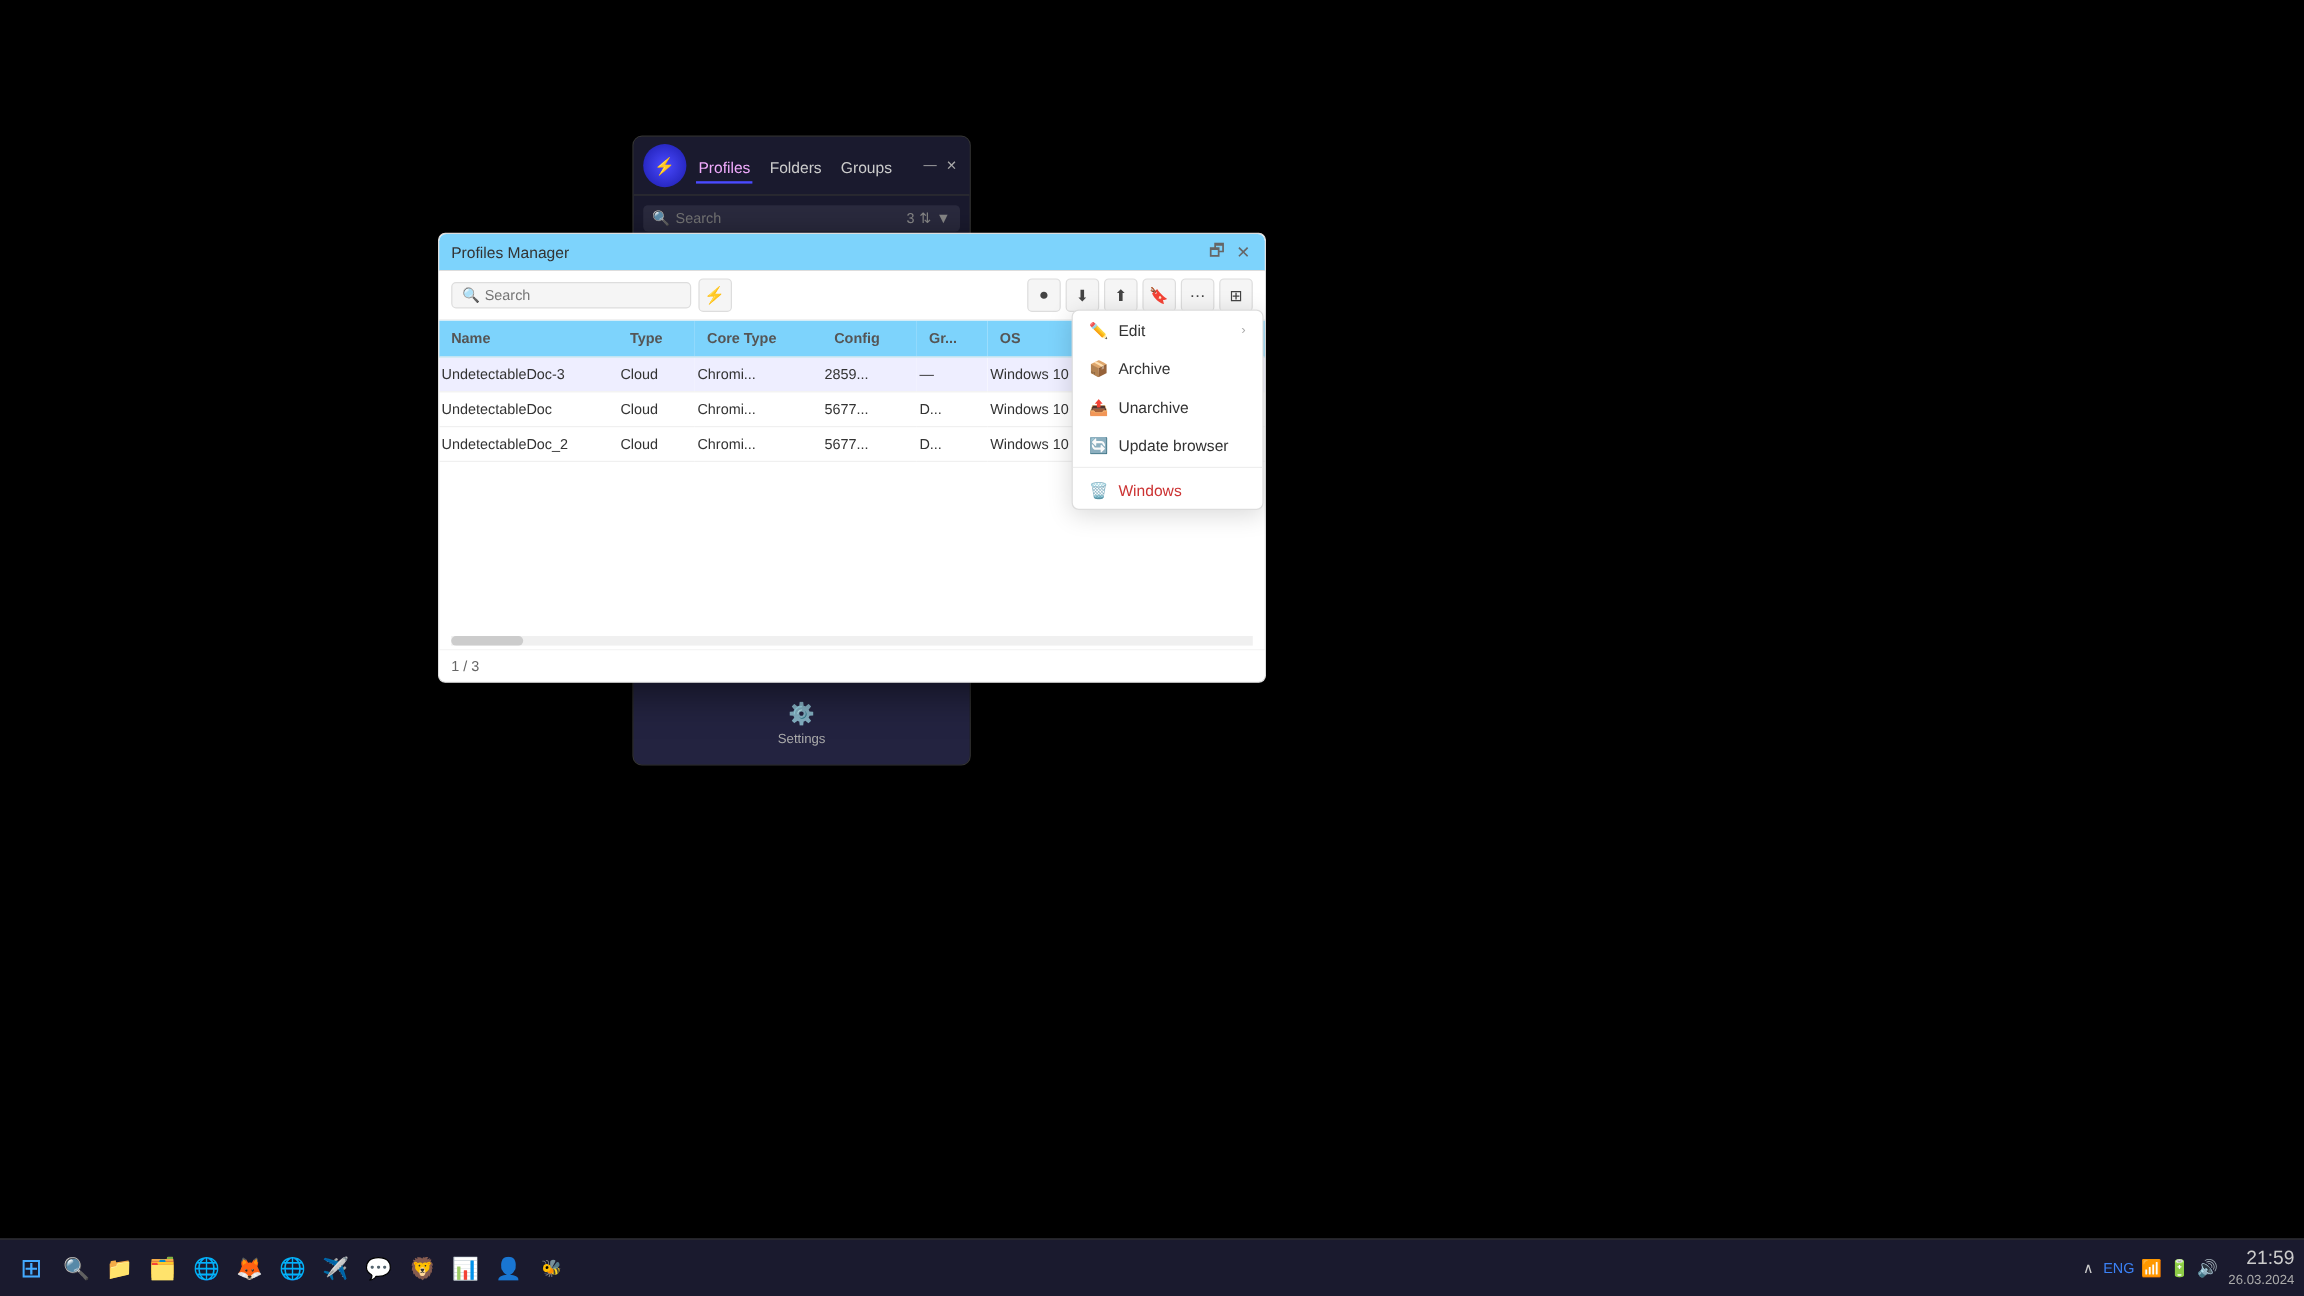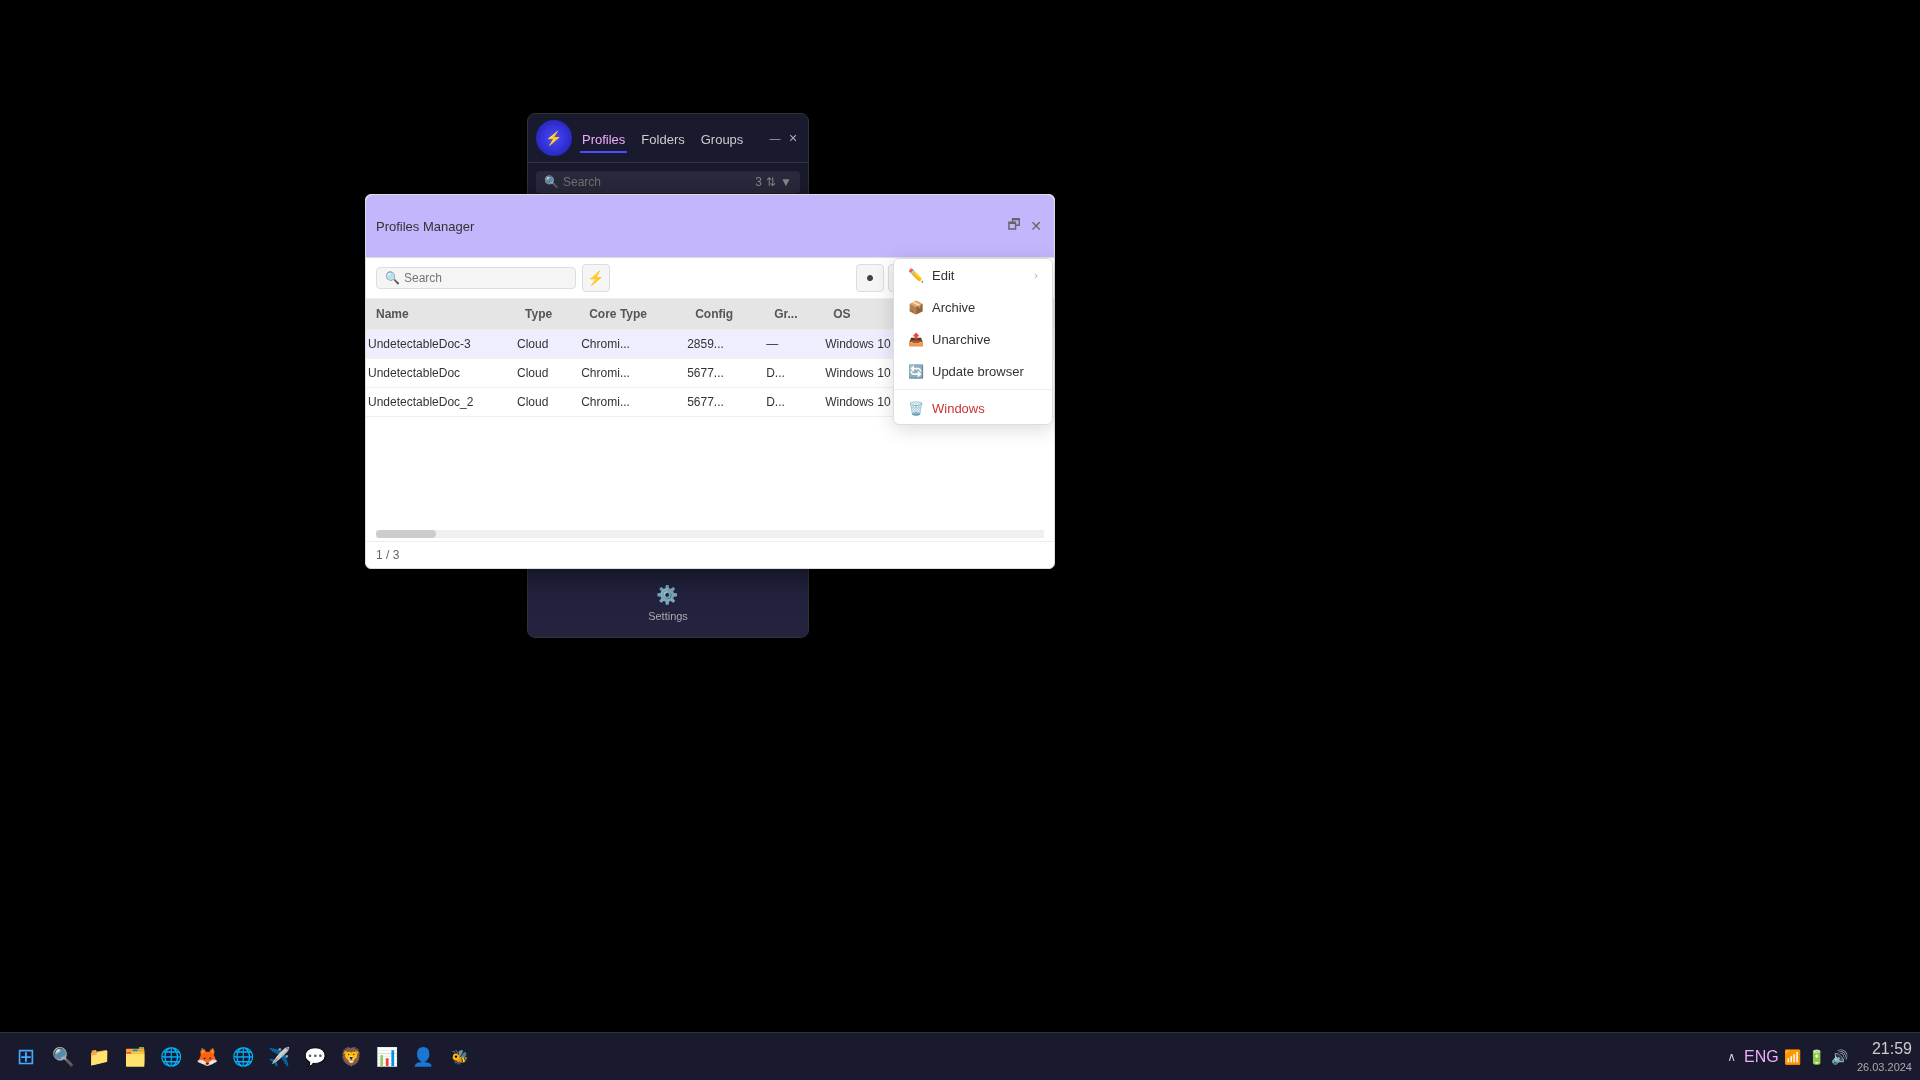--- a/index.html
+++ b/index.html
@@ -128,22 +128,22 @@
       height: 375px;
       background: #fff;
       border-radius: 6px;
       box-shadow: 0 8px 32px rgba(0,0,0,0.5);
       border: 1px solid #ddd;
       overflow: visible;
     }
     .main-titlebar {
       display: flex;
       align-items: center;
-      padding: 23px 10px;
-      background: #c4b5fd;
+      padding: 7px 10px;
+      background: #7dd3fc;
       border-bottom: 1px solid #ddd;
       border-radius: 6px 6px 0 0;
     }
     .main-title {
       font-size: 13px;
       color: #333;
       font-weight: 500;
       flex: 1;
     }
     .main-win-controls {
@@ -222,21 +222,21 @@
       font-size: 13px;
     }
 
     
     .profiles-table {
       width: 100%;
       border-collapse: collapse;
       font-size: 12px;
     }
     .profiles-table th {
-      background: #e5e5e5;
+      background: #7dd3fc;
       border-bottom: 1px solid #eee;
       padding: 8px 10px;
       text-align: left;
       color: #555;
       font-weight: 600;
       font-size: 12px;
       white-space: nowrap;
     }
     .profiles-table td {
       padding: 7px 2px;
@@ -570,21 +570,21 @@
   <div class="taskbar-icon">
     <span>👤</span>
   </div>
   <div class="taskbar-icon">
     <span style="font-size:14px; color:#FFD700;">🐝</span>
   </div>
 
   <div class="taskbar-right">
     <span style="font-size:12px;">∧</span>
     <div class="taskbar-sys-icons">
-      <span style="font-size:16px; color:#f0abfc;text-align:right;">ENG</span>
+      <span style="font-size:12px; color:#3b82f6;text-align:right;">ENG</span>
       <span style="font-size:14px;">📶</span>
       <span style="font-size:14px;">🔋</span>
       <span style="font-size:14px;">🔊</span>
     </div>
     <div class="taskbar-time">
       <div style="font-size:16px; color:#ccc;">21:59</div>
       <div style="font-size:11px; color:#aaa;">26.03.2024</div>
     </div>
   </div>
 </div>

